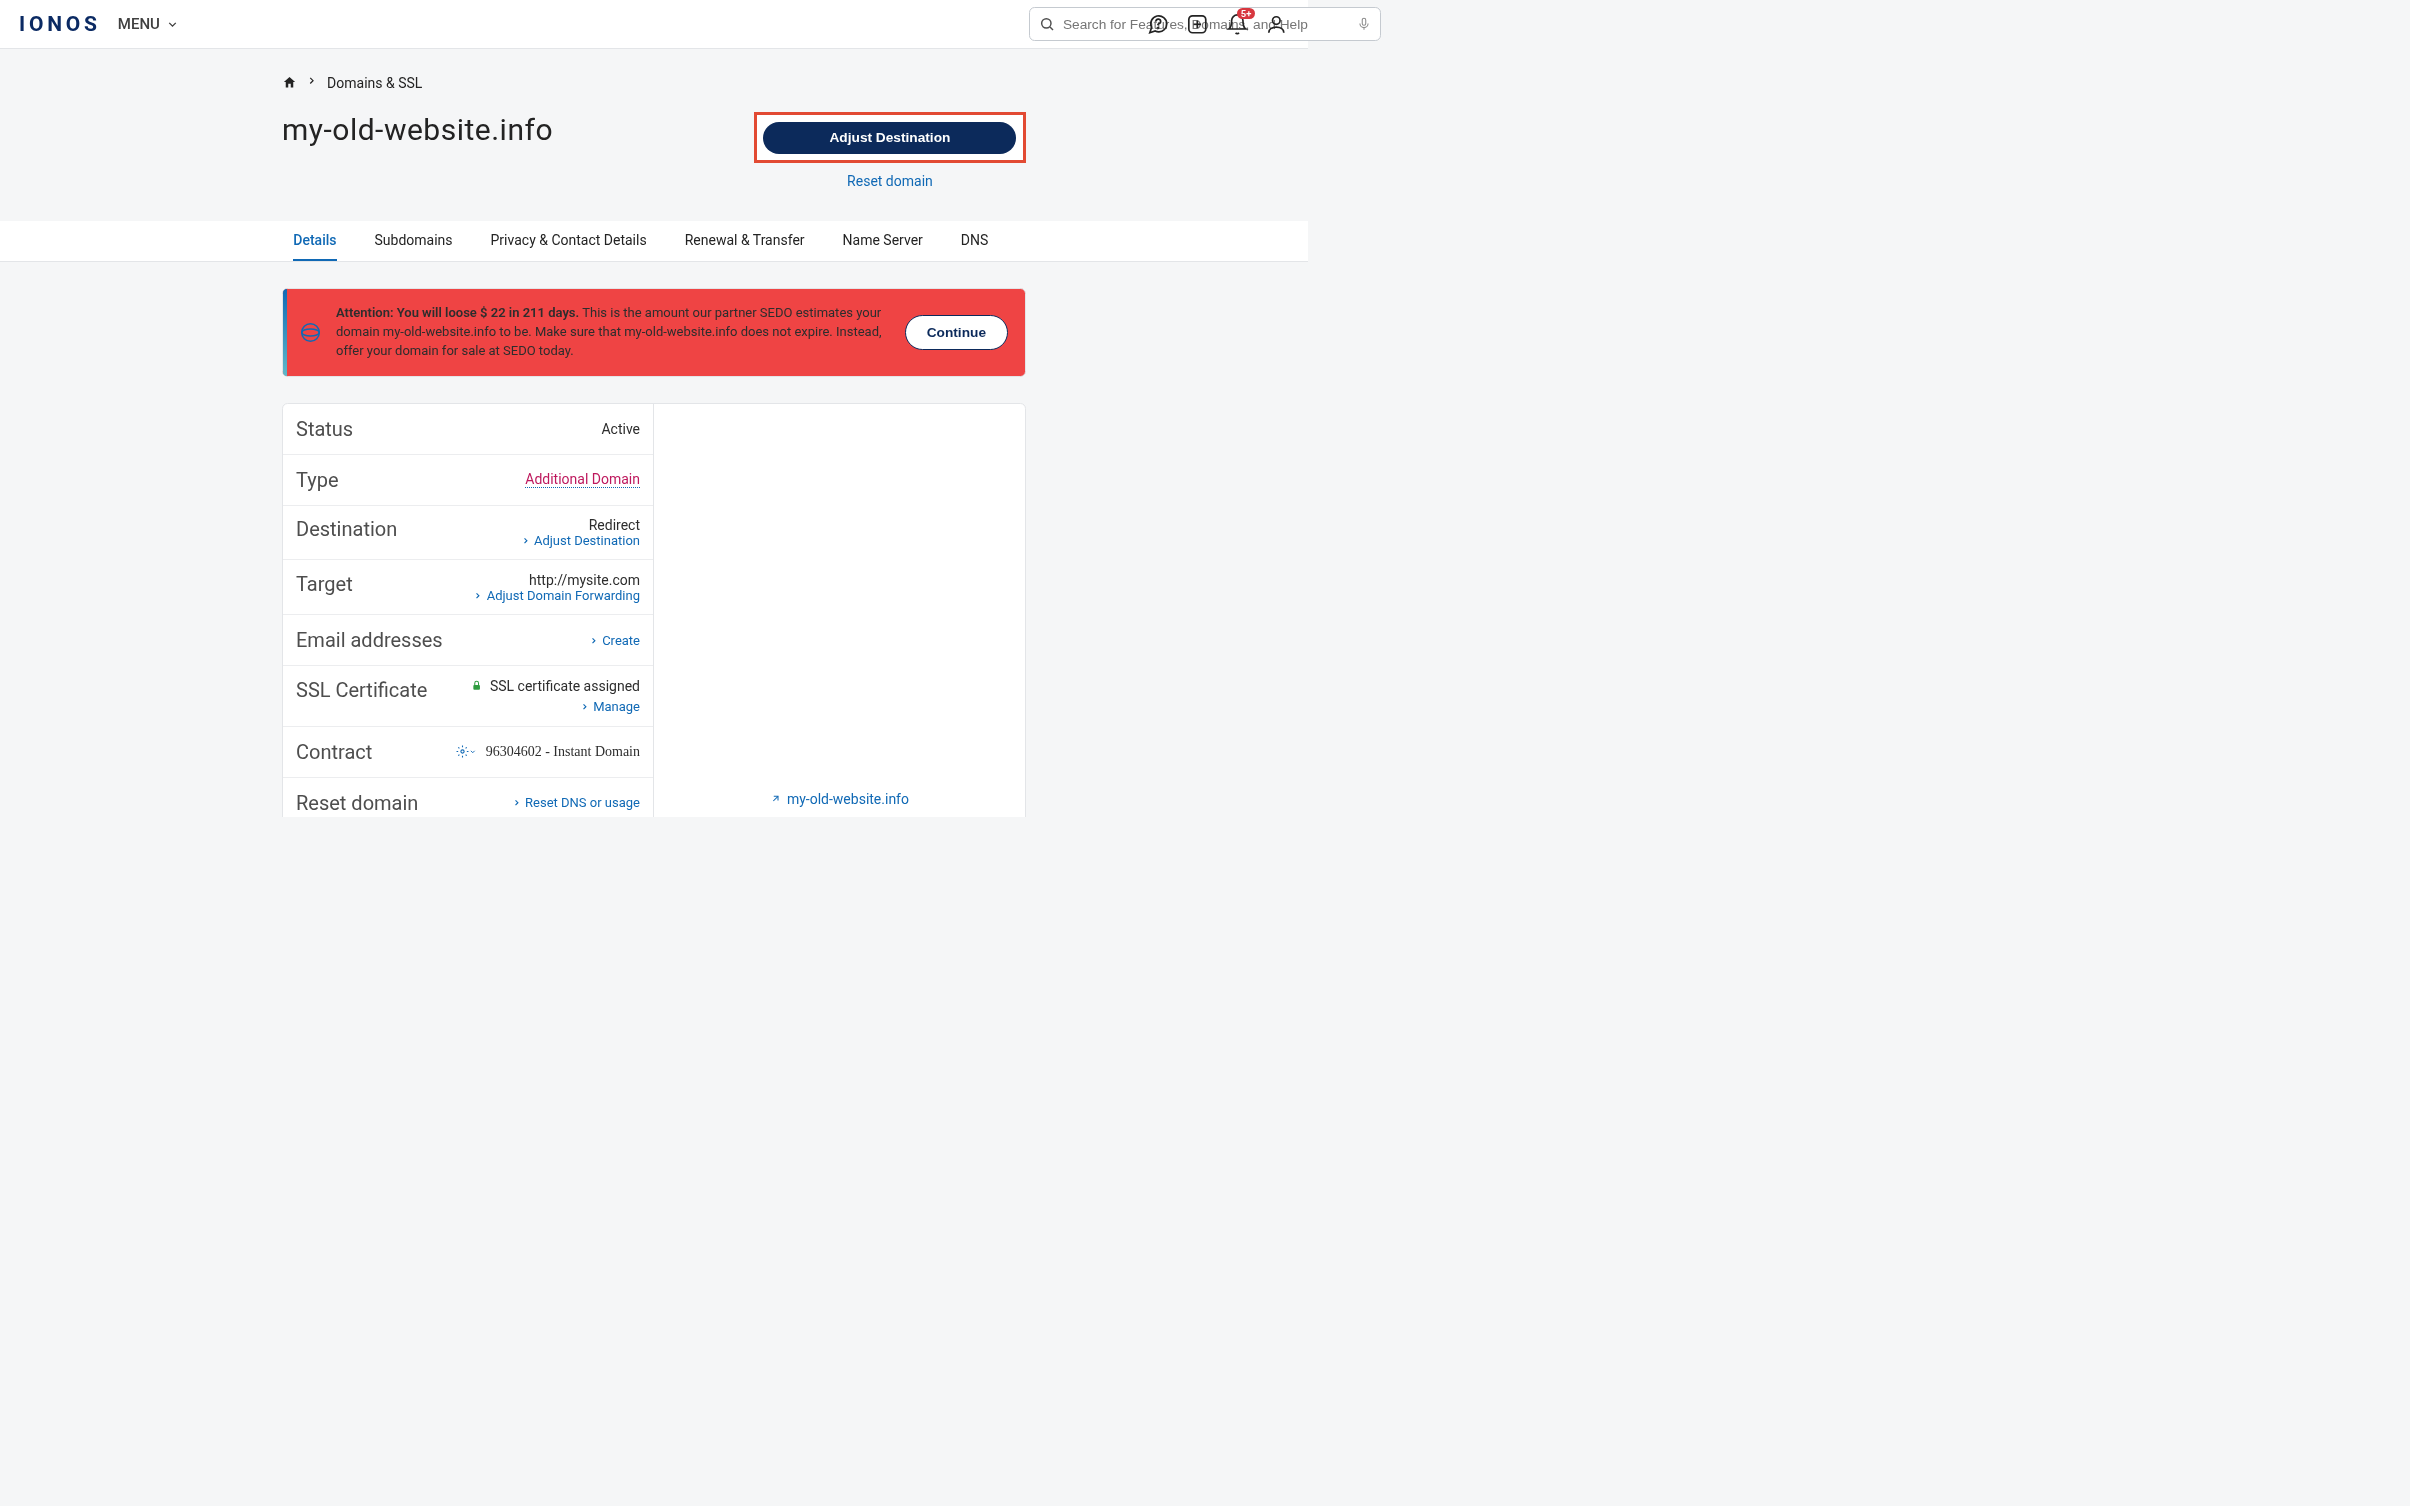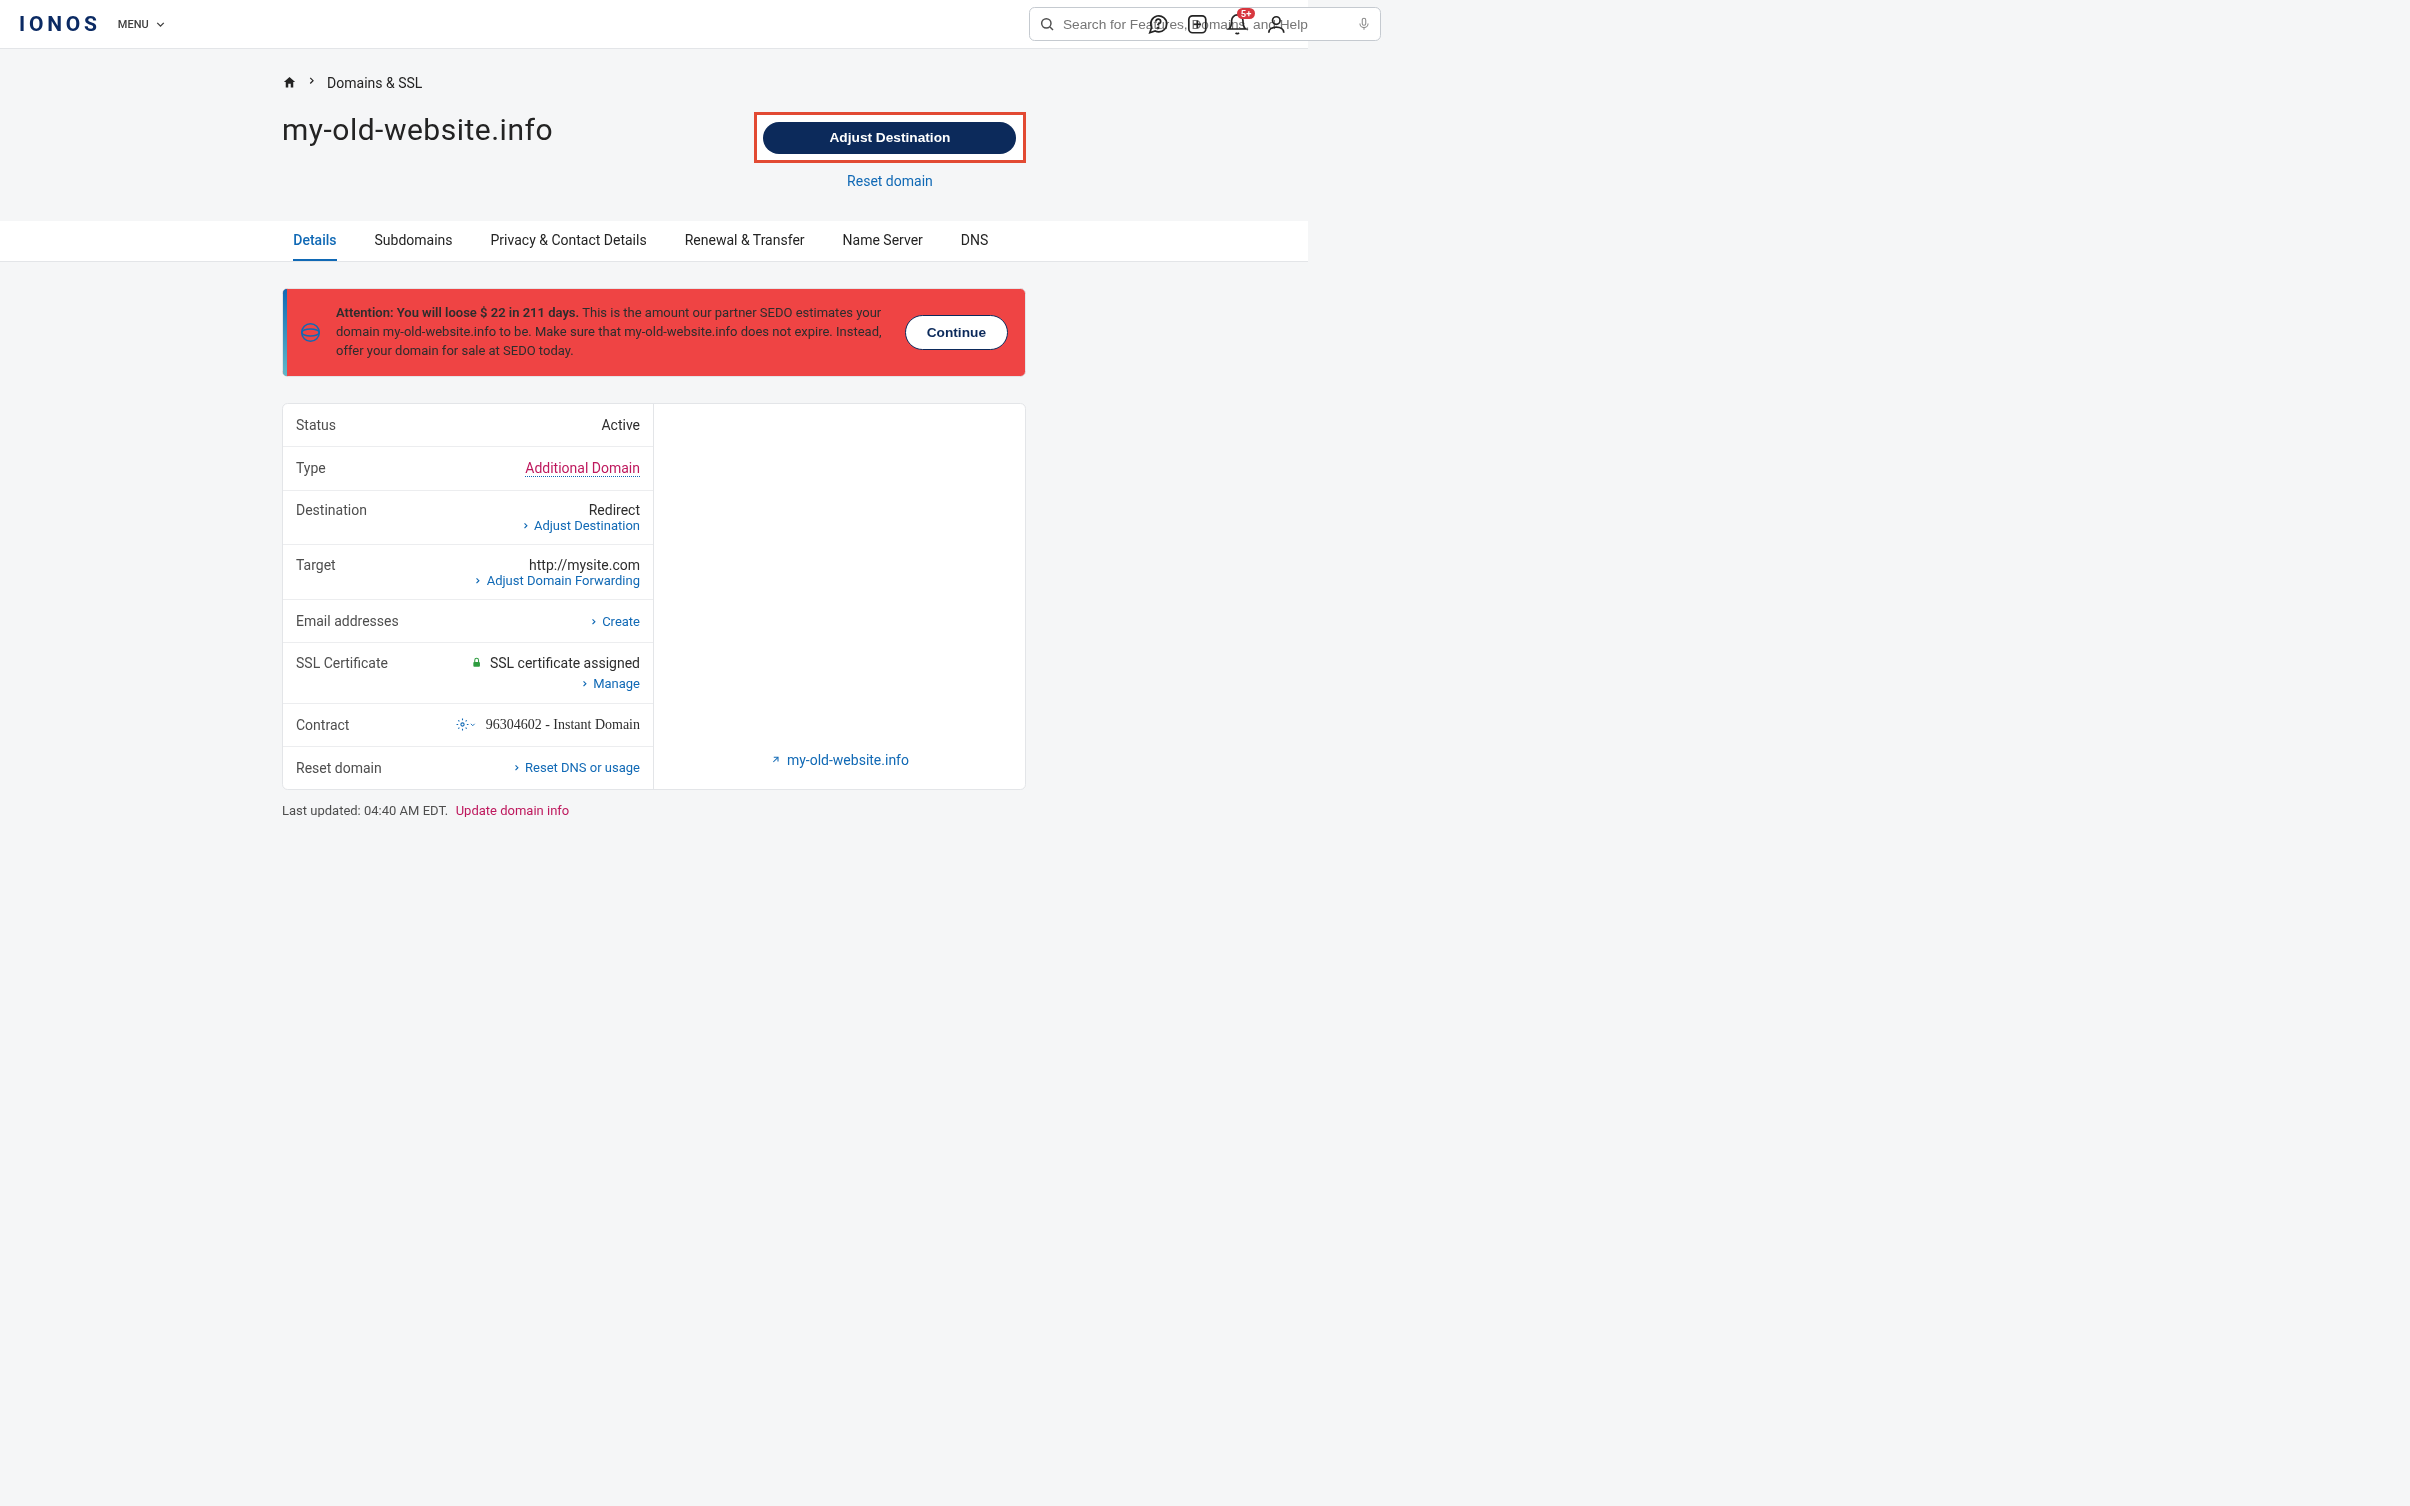--- a/index.html
+++ b/index.html
@@ -26,21 +26,21 @@
   .logo {
     font-weight: 700;
     font-size: 21px;
     letter-spacing: 3.8px;
     color: #0b2a63;
   }
   .menu-btn {
     display: inline-flex;
     align-items: center;
     gap: 5.6px;
-    font-size: 11px;
+    font-size: 15px;
     color: #404040;
     cursor: pointer;
     font-weight: 500;
   }
   .search-wrap {
     margin: 0 auto;
     width: 352px;
     height: 34px;
     border: 0.9px solid #c5cad0;
     border-radius: 5.6px;
@@ -230,21 +230,21 @@
     display: flex;
     justify-content: space-between;
     align-items: center;
     padding: 13px 13px;
     border-bottom: 0.9px solid #ecedef;
     min-height: 40px;
   }
   .row:last-child { border-bottom: none; }
   .row-tall { align-items: flex-start; padding-top: 11.3px; padding-bottom: 11.3px; }
   .row-tall .row-val-col { text-align: right; }
-  .row-label { color: #4e4e4e; font-size: 14px; }
+  .row-label { color: #4e4e4e; font-size: 20px; }
   .row-val { color: #2d2d2d; font-size: 14px; text-align: right; }
   .link {
     color: #be185d;
     cursor: pointer;
     font-size: 14px;
   }
   .link.underline {
     border-bottom: 0.9px dotted #1069b5;
   }
   .chevron-link {

